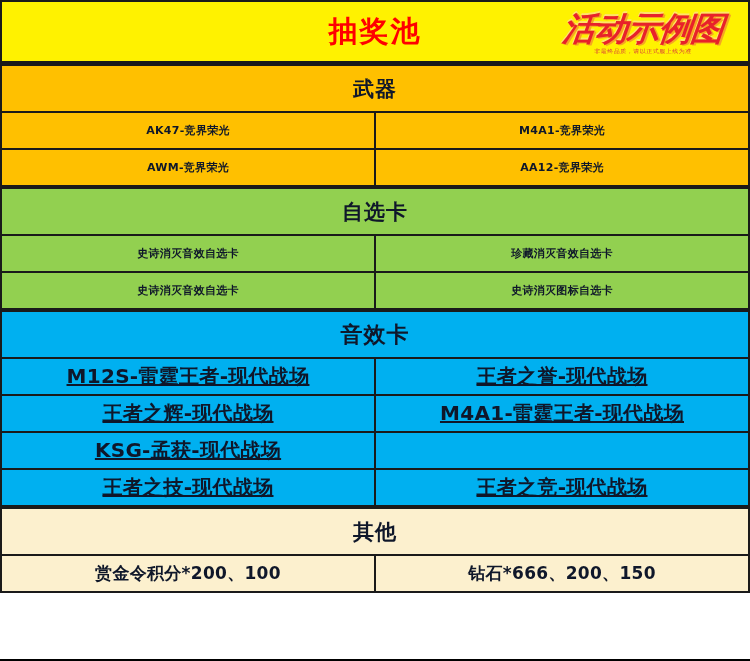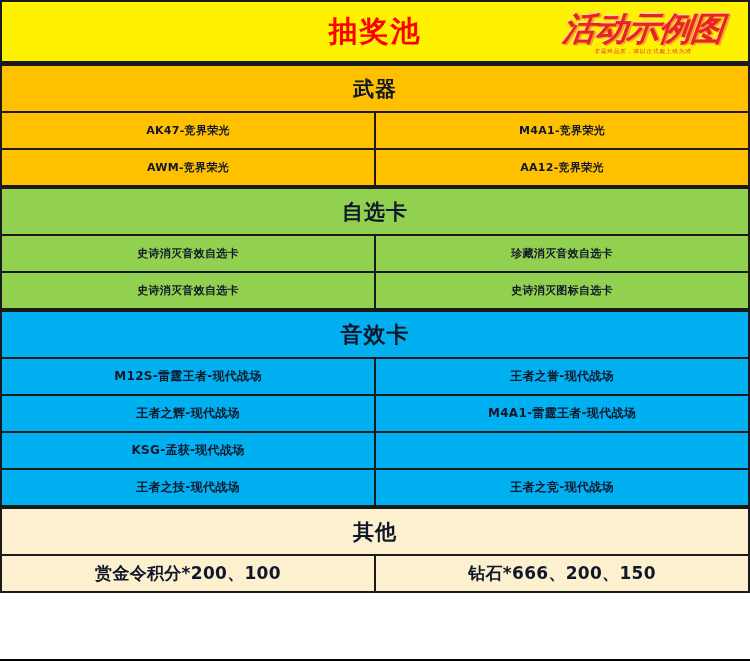--- a/index.html
+++ b/index.html
@@ -103,21 +103,21 @@
     letter-spacing: 0.3px;
   }
 
   
   .c-weapon   { background: #FFC000; }
   .c-card     { background: #92D050; }
   .c-sound    { background: #00B0F0; }
   .c-other    { background: #FCF0CE; }
 
   .blue-head { font-size: 22px; }
-  .sound-cell { font-size: 12px; }
+  .sound-cell { font-size: 20px; text-decoration: underline; }
   .other-cell { font-size: 17px; }
 </style>
 </head>
 <body>
 
 <div id="page">
 
   <div class="banner">
     <div class="banner-title">抽奖池</div>
     <div class="brand">

